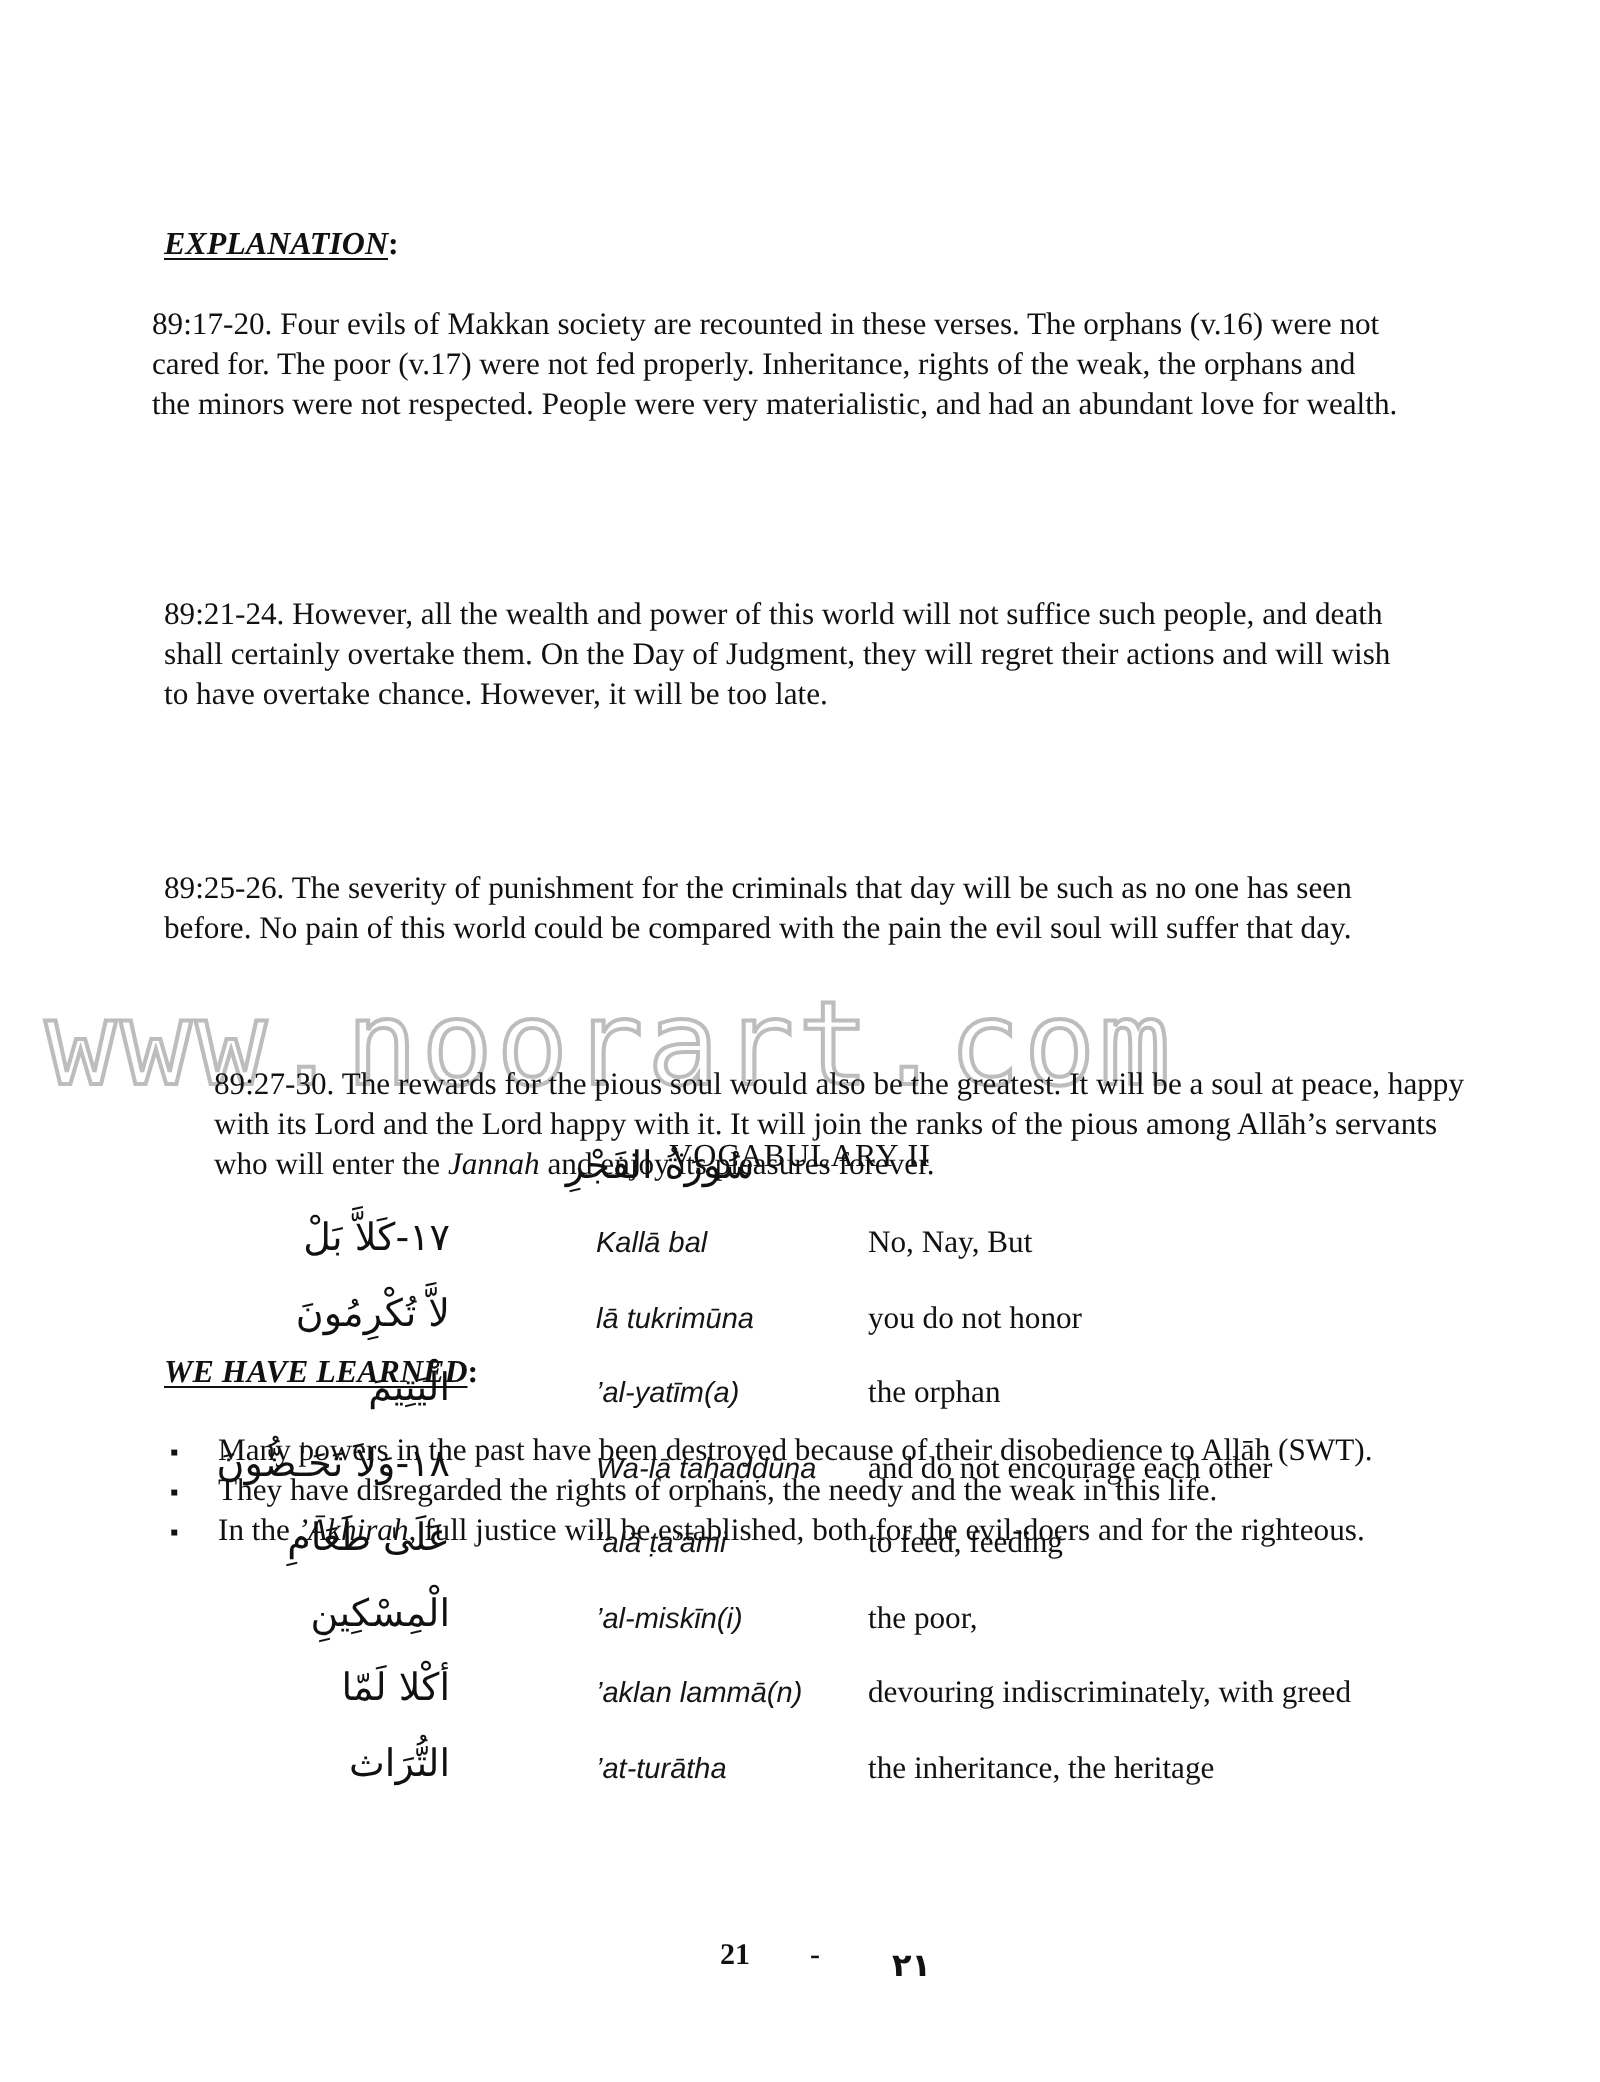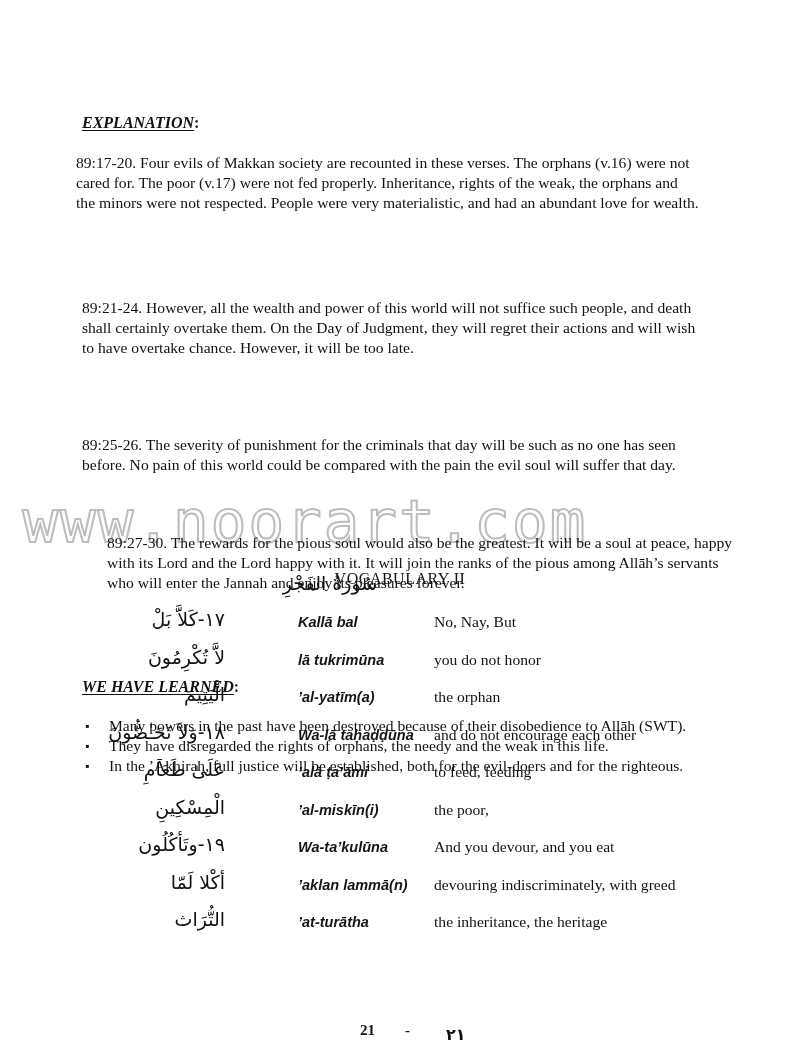--- a/index.html
+++ b/index.html
@@ -137,33 +137,32 @@
     .col-translit {
       position: absolute;
       left: 298px;
       top: 8px;
       font-family: "Liberation Sans", sans-serif;
       font-style: italic;
       font-size: 14.5px;
       line-height: 20px;
       white-space: nowrap;
       color: #151515;
-      font-weight: bold;
     }
     .col-english {
       position: absolute;
       left: 434px;
       top: 8px;
       font-size: 15.6px;
       line-height: 20px;
       white-space: nowrap;
     }
     .footer {
       position: absolute;
-      top: 1022px;
+      top: 970px;
       left: 0;
       width: 752px;
       height: 20px;
       font-size: 15px;
       text-align: center;
     }
     .footer .pg-en {
       position: absolute;
       left: 360px;
       font-weight: bold;
@@ -174,21 +173,21 @@
       font-weight: bold;
     }
     .footer .pg-ar {
       position: absolute;
       left: 446px;
       font-family: "DejaVu Sans", sans-serif;
       font-size: 16px;
       top: 3px;
       font-weight: bold;
     }
-    .it { }
+    .it { font-style: italic; }
     .clip-left { margin-left: -4px; }
   </style>
 </head>
 <body>
 
 <div class="page">
 
   <div class="section-heading above" style="left:82px; top:114px;">
     <span class="u">EXPLANATION</span><span>:</span>
   </div>
@@ -265,25 +264,20 @@
       <div class="col-arabic"><span class="inner">عَلَىٰ طَعَامِ</span></div>
       <div class="col-translit">’alā ṭa’āmi</div>
       <div class="col-english">to feed,  feeding</div>
     </div>
     <div class="vocab-row">
       <div class="col-arabic"><span class="inner">الْمِسْكِينِ</span></div>
       <div class="col-translit">’al-miskīn(i)</div>
       <div class="col-english">the poor,</div>
     </div>
     <div class="vocab-row">
-      <div class="col-arabic"><span class="inner">١٩-وتَأكُلُون</span></div>
-      <div class="col-translit">Wa-ta’kulūna</div>
-      <div class="col-english">And you devour, and you eat</div>
-    </div>
-    <div class="vocab-row">
       <div class="col-arabic"><span class="inner">أكْلا لَمّا</span></div>
       <div class="col-translit">’aklan lammā(n)</div>
       <div class="col-english">devouring indiscriminately,  with greed</div>
     </div>
     <div class="vocab-row">
       <div class="col-arabic"><span class="inner">التُّرَاث</span></div>
       <div class="col-translit">’at-turātha</div>
       <div class="col-english">the inheritance, the heritage</div>
     </div>
   </div>

